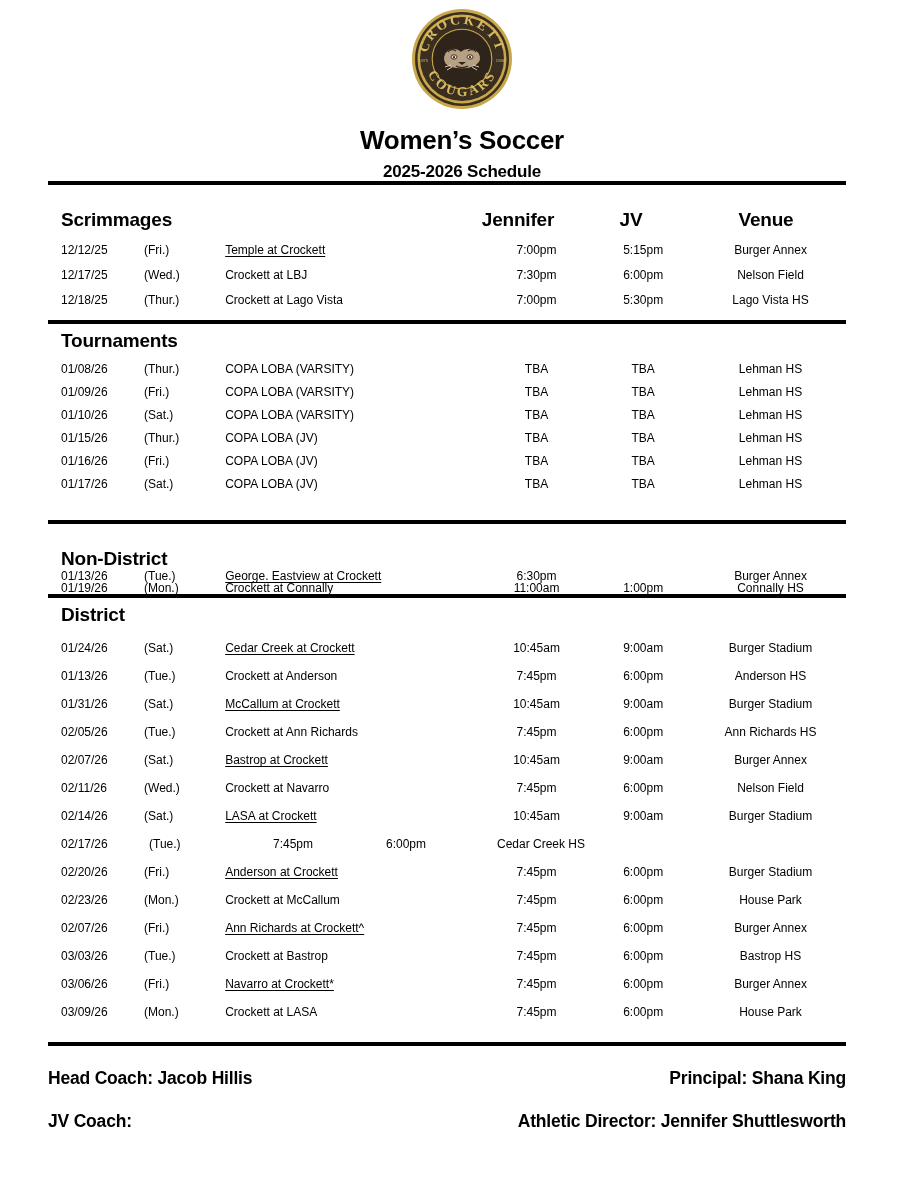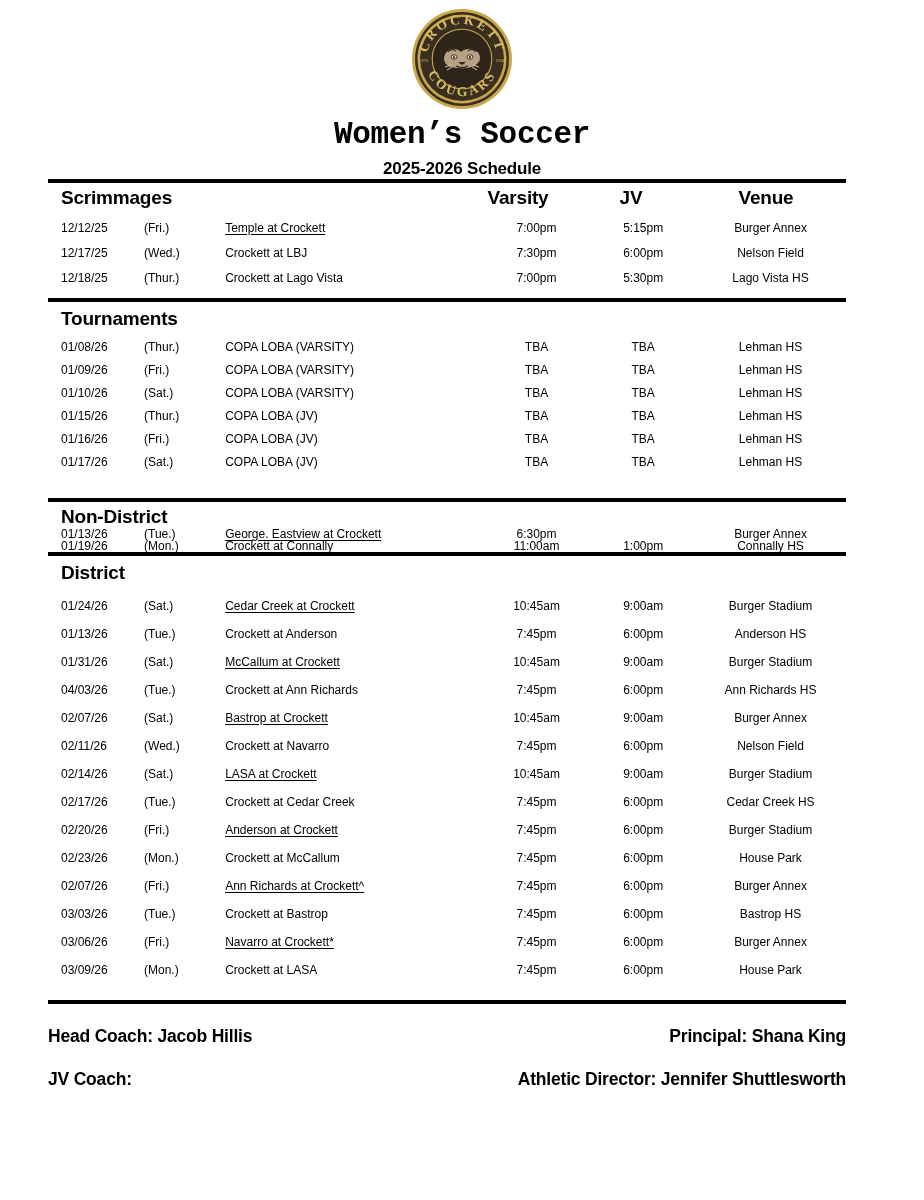--- a/index.html
+++ b/index.html
@@ -23,26 +23,25 @@
   }
   .logo {
     width: 102px;
     height: 102px;
     margin: 0 auto;
     position: relative;
   }
   .logo svg { display: block; }
 
   .title {
-    font-size: 31px;
+    font-size: 26px;
     font-weight: bold;
     letter-spacing: -0.3px;
-    margin-top: 8px;
+    margin-top: 16px;
     line-height: 1.1;
-    font-family: Liberation Mono, monospace;
   }
   .subtitle {
     font-size: 17px;
     font-weight: bold;
     letter-spacing: -0.2px;
     margin-top: 8px;
     line-height: 1.1;
   }
 
   
@@ -55,21 +54,21 @@
     height: 4px;
     background: #000;
     width: 100%;
   }
 
   .section { width: 100%; }
 
   .sec-head-row {
     display: flex;
     align-items: flex-end;
-    padding-top: 4px;
+    padding-top: 24px;
   }
   .sec-title {
     font-size: 19px;
     font-weight: bold;
     letter-spacing: -0.2px;
     flex: 0 0 auto;
     padding-left: 13px;
   }
   .colheads {
     display: flex;
@@ -172,21 +171,21 @@
   <div class="title">Women’s Soccer</div>
   <div class="subtitle">2025-2026 Schedule</div>
 </div>
 
 <div class="sheet" id="schedule-root">
     <div class="rule"></div>
     <div class="section sec-scrimmages">
       <div class="sec-head-row">
         <div class="sec-title">Scrimmages</div>
         <div class="colheads">
-          <div class="colhead c-varsity">Varsity</div>
+          <div class="colhead c-varsity">Jennifer</div>
           <div class="colhead c-jv">JV</div>
           <div class="colhead c-venue">Venue</div>
         </div>
       </div>
       <div class="row">
         <div class="c-date">12/12/25</div>
         <div class="c-day">(Fri.)</div>
         <div class="c-opp"><span class="opp-underline">Temple at Crockett</span></div>
         <div class="c-varsity">7:00pm</div>
         <div class="c-jv">5:15pm</div>
@@ -308,21 +307,21 @@
       </div>
       <div class="row">
         <div class="c-date">01/31/26</div>
         <div class="c-day">(Sat.)</div>
         <div class="c-opp"><span class="opp-underline">McCallum at Crockett</span></div>
         <div class="c-varsity">10:45am</div>
         <div class="c-jv">9:00am</div>
         <div class="c-venue">Burger Stadium</div>
       </div>
       <div class="row">
-        <div class="c-date">04/03/26</div>
+        <div class="c-date">02/05/26</div>
         <div class="c-day">(Tue.)</div>
         <div class="c-opp"><span>Crockett at Ann Richards</span></div>
         <div class="c-varsity">7:45pm</div>
         <div class="c-jv">6:00pm</div>
         <div class="c-venue">Ann Richards HS</div>
       </div>
       <div class="row">
         <div class="c-date">02/07/26</div>
         <div class="c-day">(Sat.)</div>
         <div class="c-opp"><span class="opp-underline">Bastrop at Crockett</span></div>
@@ -342,21 +341,20 @@
         <div class="c-date">02/14/26</div>
         <div class="c-day">(Sat.)</div>
         <div class="c-opp"><span class="opp-underline">LASA at Crockett</span></div>
         <div class="c-varsity">10:45am</div>
         <div class="c-jv">9:00am</div>
         <div class="c-venue">Burger Stadium</div>
       </div>
       <div class="row">
         <div class="c-date">02/17/26</div>
         <div class="c-day">(Tue.)</div>
-        <div class="c-opp"><span>Crockett at Cedar Creek</span></div>
         <div class="c-varsity">7:45pm</div>
         <div class="c-jv">6:00pm</div>
         <div class="c-venue">Cedar Creek HS</div>
       </div>
       <div class="row">
         <div class="c-date">02/20/26</div>
         <div class="c-day">(Fri.)</div>
         <div class="c-opp"><span class="opp-underline">Anderson at Crockett</span></div>
         <div class="c-varsity">7:45pm</div>
         <div class="c-jv">6:00pm</div>

